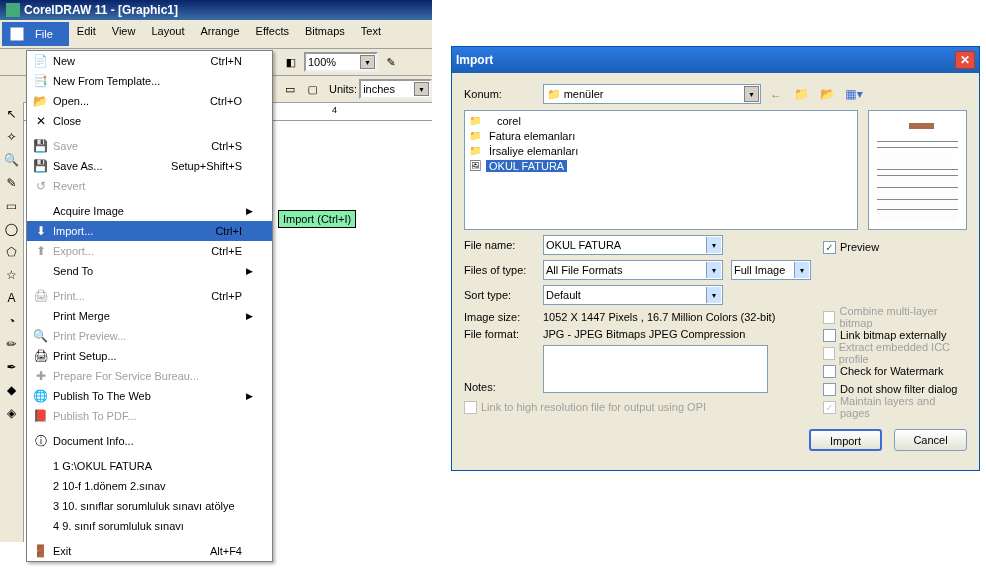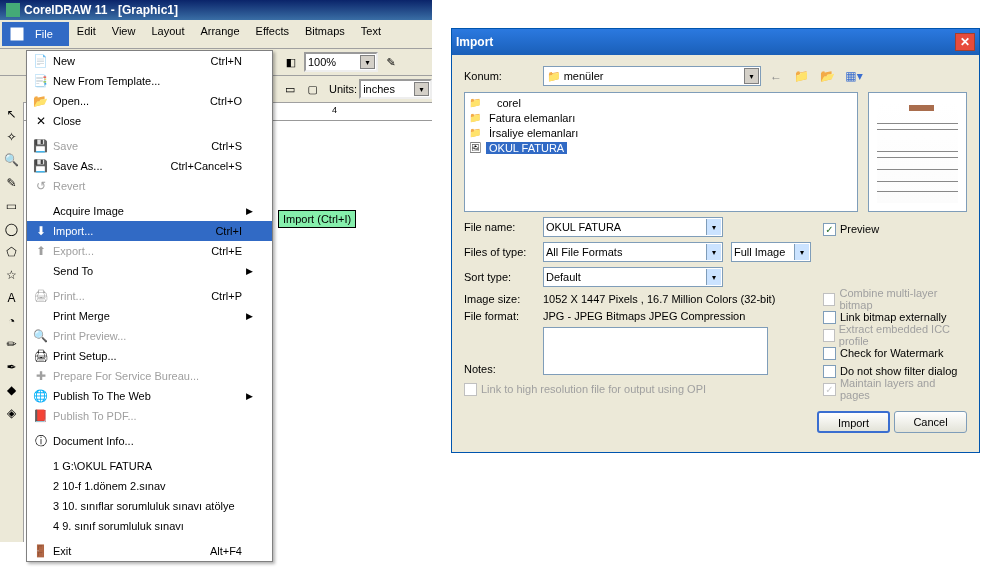--- a/index.html
+++ b/index.html
@@ -22,21 +22,21 @@
     .mi{display:flex;align-items:center;height:20px;padding:0 18px 0 4px}
     .mi .ic{width:20px;text-align:center;font-size:12px}
     .mi .lbl{flex:1;padding-left:2px}
     .mi .sc{color:#000;padding-right:4px;font-size:11px}
     .mi .arr{width:8px;font-size:9px}
     .mi.sel{background:#316ac5;color:#fff}
     .mi.dis{color:#a0a0a0}
     .sep{height:1px;background:#a0a0a0;margin:2px 1px;border-bottom:1px solid #fff}
     .tooltip{position:absolute;left:278px;top:210px;z-index:12;background:#86efac;border:1px solid #000;padding:2px 4px;white-space:nowrap}
     
-    .dlg{position:absolute;left:451px;top:28px;width:529px;border:1px solid #0055ae;background:#ece9d8}
+    .dlg{position:absolute;left:451px;top:46px;width:529px;border:1px solid #0055ae;background:#ece9d8}
     .dtitle{background:linear-gradient(#2b79e0,#1a5fb8);color:#fff;padding:4px 4px;display:flex;align-items:center;justify-content:space-between;font-weight:bold;font-size:12px}
     .xbtn{width:20px;height:18px;background:#e74c3c;border:1px solid #a04030;color:#fff;font-weight:bold;display:flex;align-items:center;justify-content:center;font-size:12px}
     .dbody{padding:10px 12px 14px 12px}
     .row{display:flex;align-items:center;margin-bottom:5px;gap:4px}
     .row .lblf{width:75px}
     .fld{background:#fff;border:1px solid #7f9db9;height:20px;padding:0 2px;display:flex;align-items:center;position:relative;width:180px}
     .fld .ddarr{background:#cbe3ff;border:none;border-left:1px solid #7f9db9}
     .fld-wd{width:218px;background:#fff;border:1px solid #7f9db9;height:20px;position:relative;display:flex;align-items:center;padding-left:3px}
     .navbtn{width:22px;height:22px;font-size:12px;display:flex;align-items:center;justify-content:center}
     .flist{background:#fff;border:1px solid #7f9db9;height:120px;width:399px;padding:2px}
@@ -144,21 +144,21 @@
         <div class="sep"></div>
         <div class="mi dis">
           <span class="ic">💾</span>
           <span class="lbl">Save</span>
           <span class="sc">Ctrl+S</span>
           <span class="arr"></span>
         </div>
         <div class="mi">
           <span class="ic">💾</span>
           <span class="lbl">Save As...</span>
-          <span class="sc">Ctrl+Cancel+S</span>
+          <span class="sc">Setup+Shift+S</span>
           <span class="arr"></span>
         </div>
         <div class="mi dis">
           <span class="ic">↺</span>
           <span class="lbl">Revert</span>
           <span class="sc"></span>
           <span class="arr"></span>
         </div>
         <div class="sep"></div>
         <div class="mi">
@@ -383,17 +383,17 @@
               <span>Do not show filter dialog</span>
             </div>
           <div class="chk" style="color:#a0a0a0">
               <span class="cb" style="border-color:#c0c0c0;color:#ccc">✓</span>
               <span>Maintain layers and pages</span>
             </div>
         </div>
       </div>
       <div class="row" style="justify-content:flex-end;margin-top:8px">
         <div class="btn" style="border:2px solid #3a6ed0"><span>Import</span></div>
-        <div class="btn" style=""><span>Cancel</span></div>
+        <div class="btn" style="margin-left:8px"><span>Cancel</span></div>
       </div>
     </div>
   </div>
 </div>
 
 </body></html>

